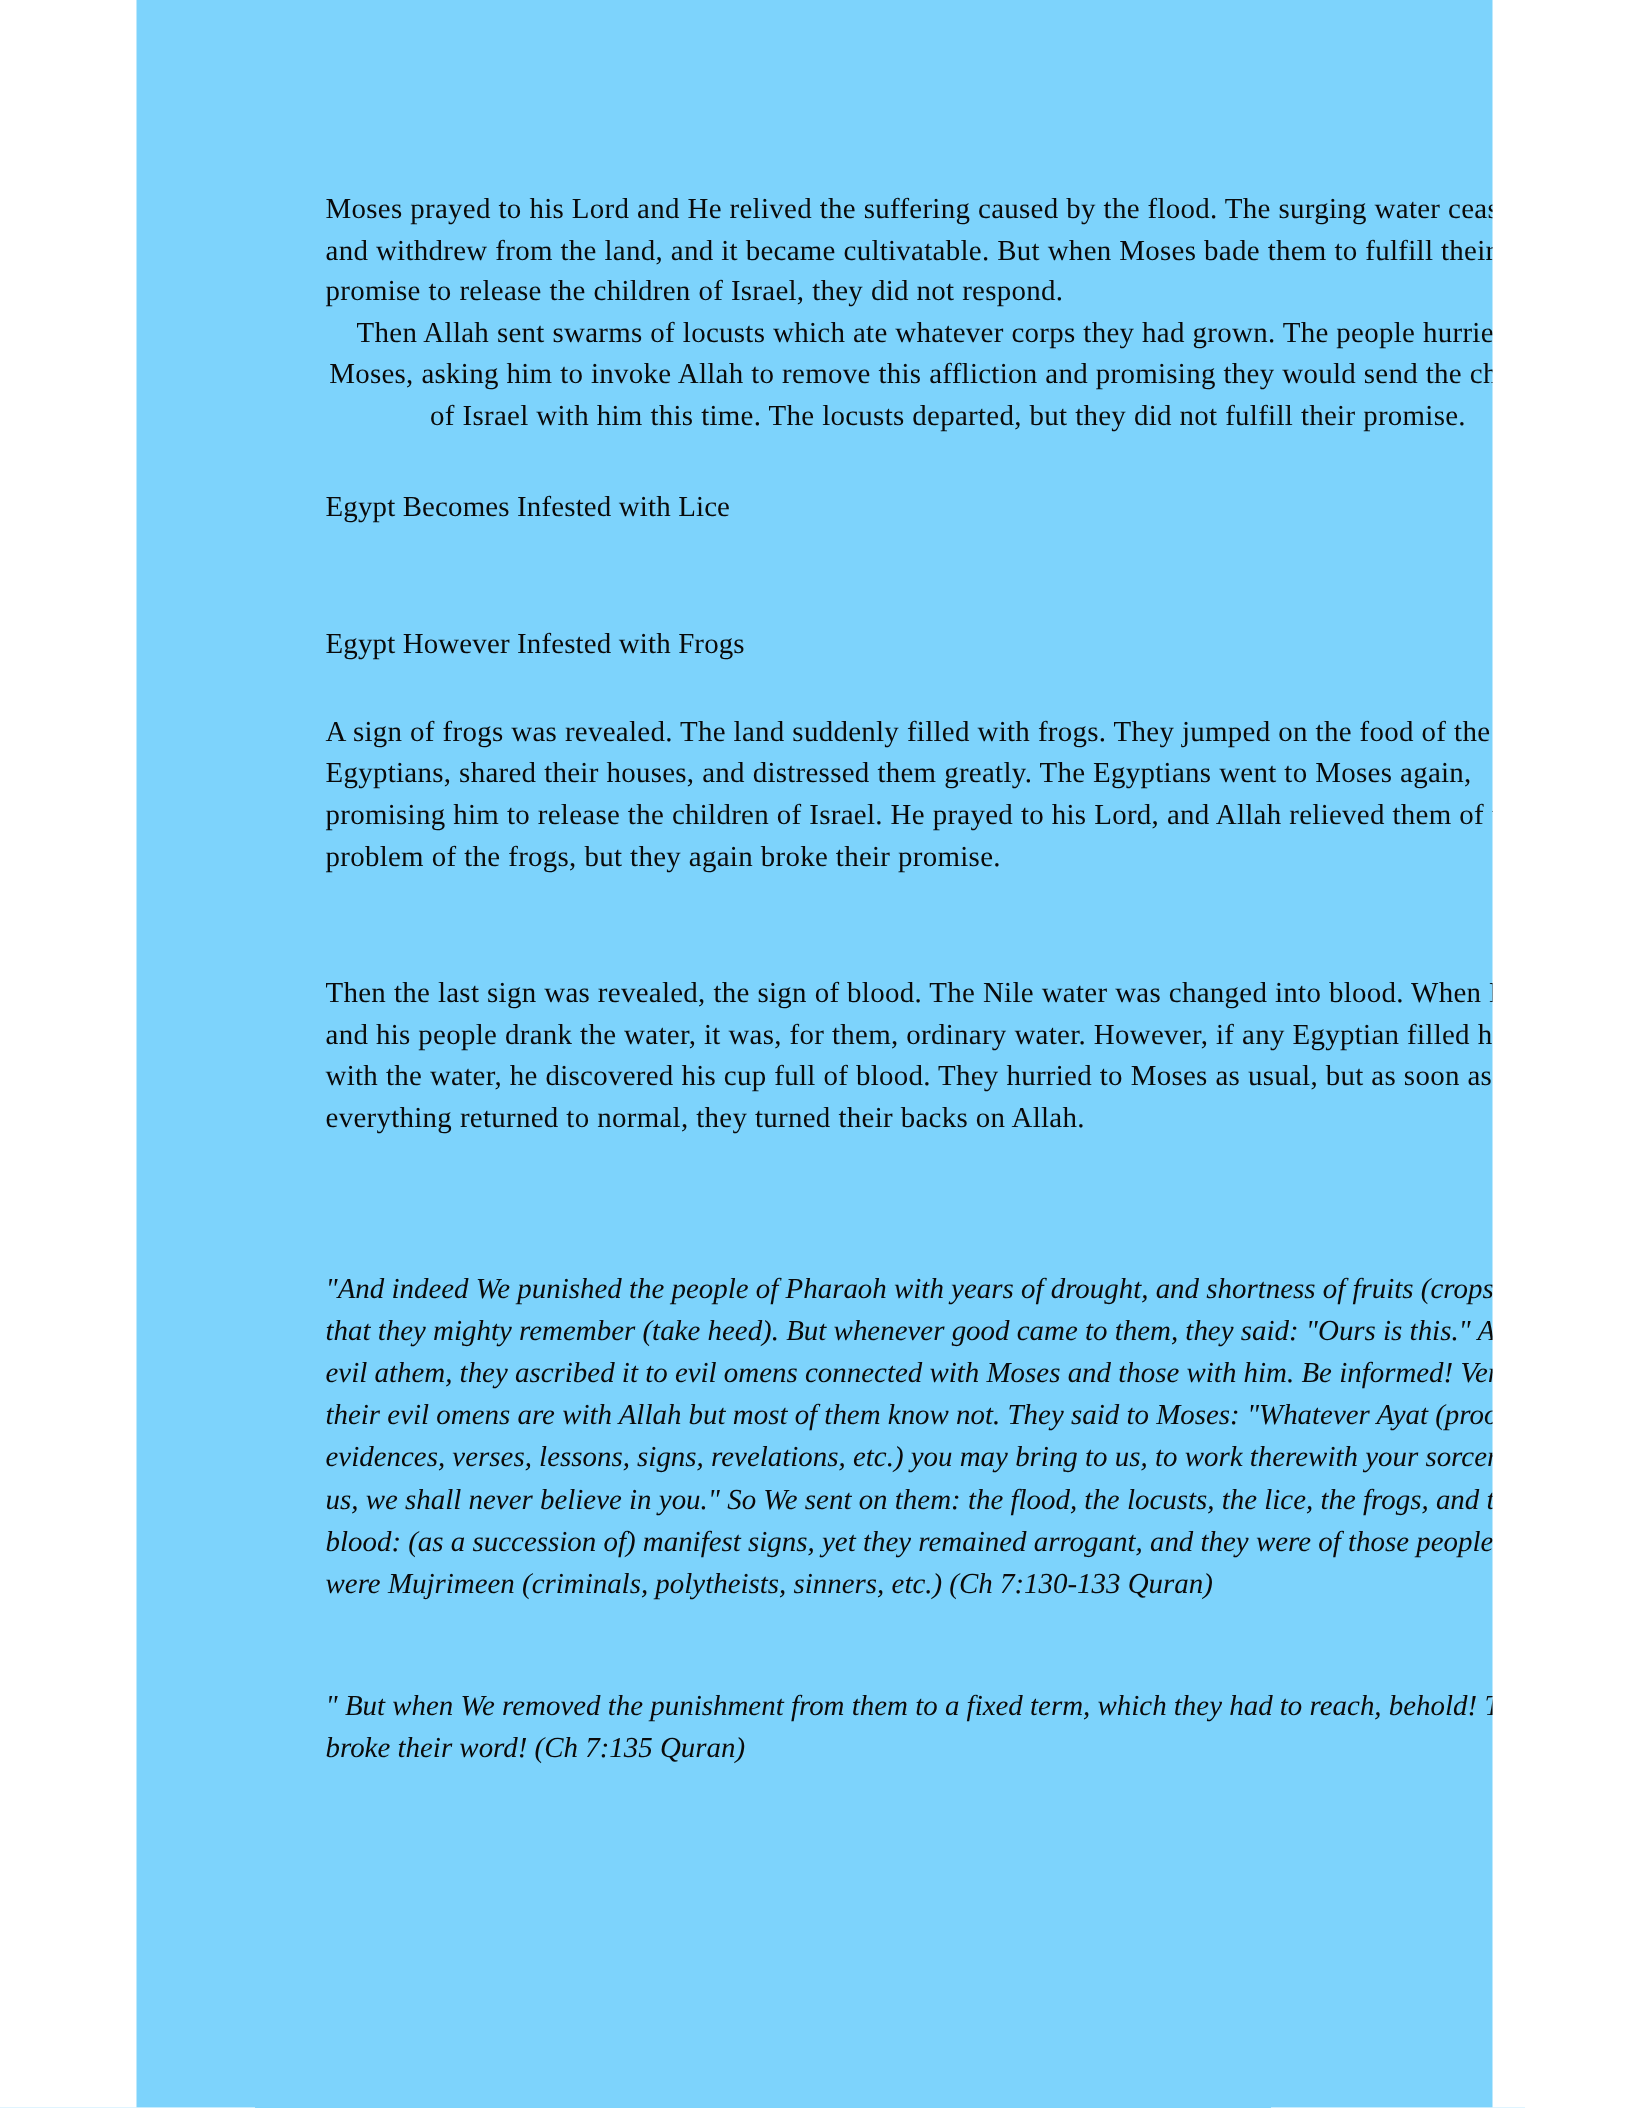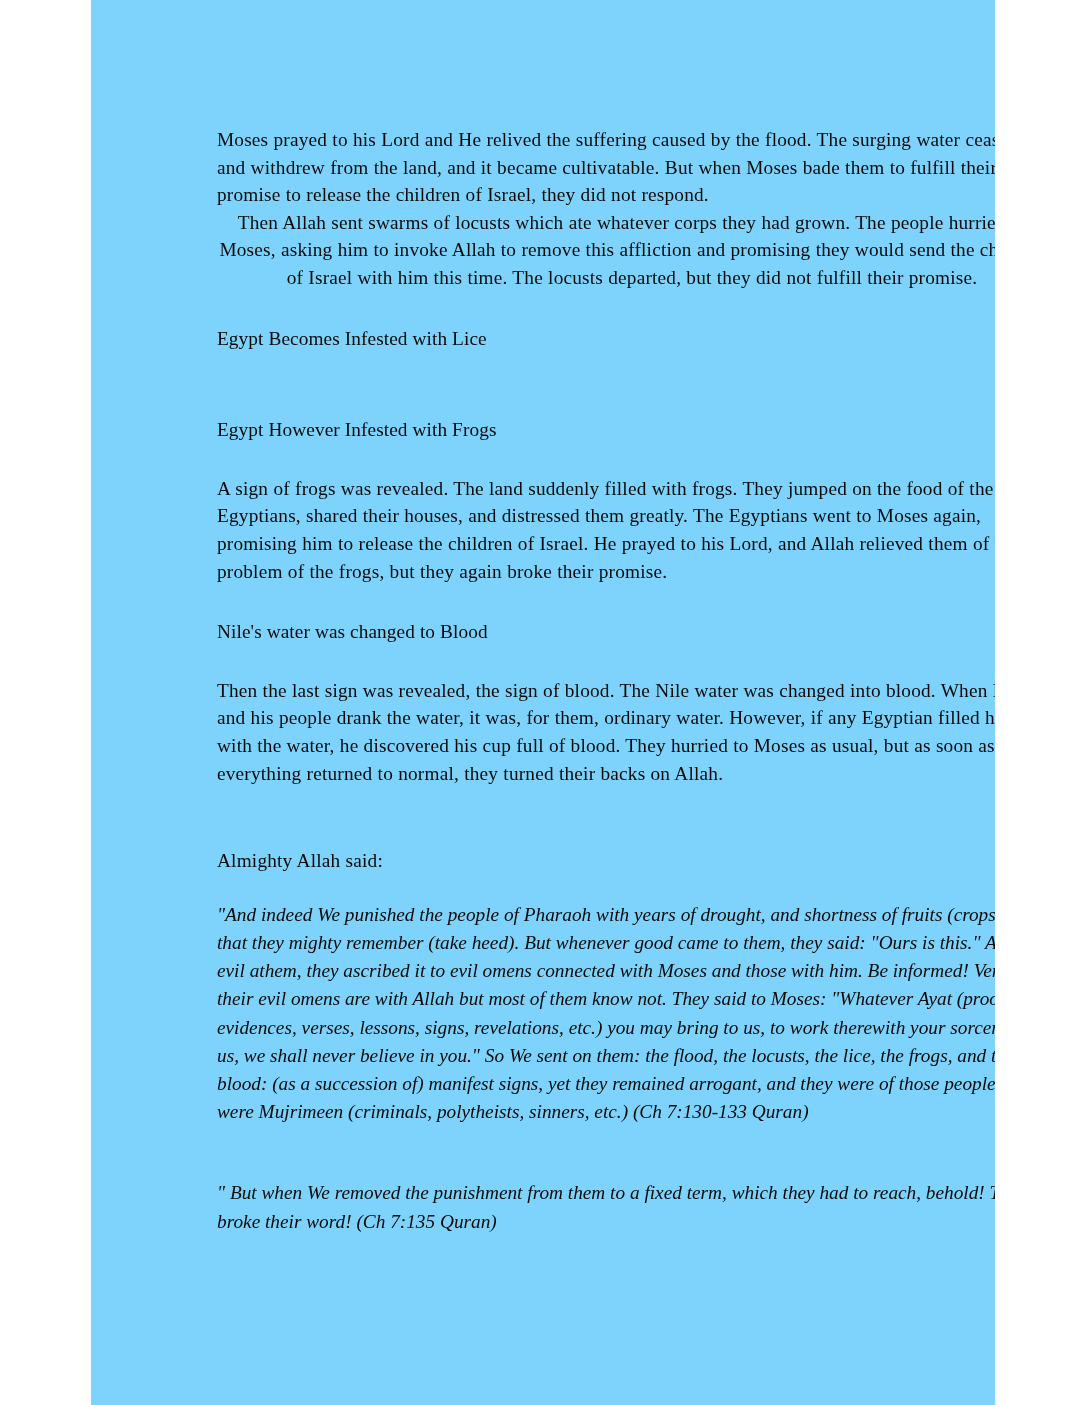--- a/index.html
+++ b/index.html
@@ -90,28 +90,26 @@
     <div class="spacer sp-h-before"></div>
     <h2 class="heading">Egypt Becomes Infested with Lice</h2>
     <div class="spacer sp-h-after"></div>
 
     <div class="spacer sp-h-before"></div>
     <h2 class="heading">Egypt However Infested with Frogs</h2>
     <div class="spacer sp-h-after"></div>
     <p class="para">A sign of frogs was revealed. The land suddenly filled with frogs. They jumped on the food of the Egyptians, shared their houses, and distressed them greatly. The Egyptians went to Moses again, promising him to release the children of Israel. He prayed to his Lord, and Allah relieved them of the problem of the frogs, but they again broke their promise.</p>
 
     <div class="spacer sp-h-before"></div>
-    <h2 class="heading">Nile's water was changed to Blood</h2>
     <div class="spacer sp-h-after"></div>
     <p class="para">Then the last sign was revealed, the sign of blood. The Nile water was changed into blood. When Moses and his people drank the water, it was, for them, ordinary water. However, if any Egyptian filled his cup with the water, he discovered his cup full of blood. They hurried to Moses as usual, but as soon as everything returned to normal, they turned their backs on Allah.</p>
 
     <div class="spacer sp-h-before"></div>
 
     <div class="spacer sp-said"></div>
-    <p class="para">Almighty Allah said:</p>
 
     <div class="spacer sp-quote"></div>
     <p class="quote">"And indeed We punished the people of Pharaoh with years of drought, and shortness of fruits (crops, etc.), that they mighty remember (take heed). But whenever good came to them, they said: "Ours is this." And if evil athem, they ascribed it to evil omens connected with Moses and those with him. Be informed! Verily, their evil omens are with Allah but most of them know not. They said to Moses: "Whatever Ayat (proofs, evidences, verses, lessons, signs, revelations, etc.) you may bring to us, to work therewith your sorcery on us, we shall never believe in you." So We sent on them: the flood, the locusts, the lice, the frogs, and the blood: (as a succession of) manifest signs, yet they remained arrogant, and they were of those people who were Mujrimeen (criminals, polytheists, sinners, etc.) (Ch 7:130-133 Quran)</p>
 
     <div class="spacer sp-said"></div>
 
     <div class="spacer sp-quote"></div>
     <p class="quote">" But when We removed the punishment from them to a fixed term, which they had to reach, behold! They broke their word! (Ch 7:135 Quran)</p>
 
   </div>

